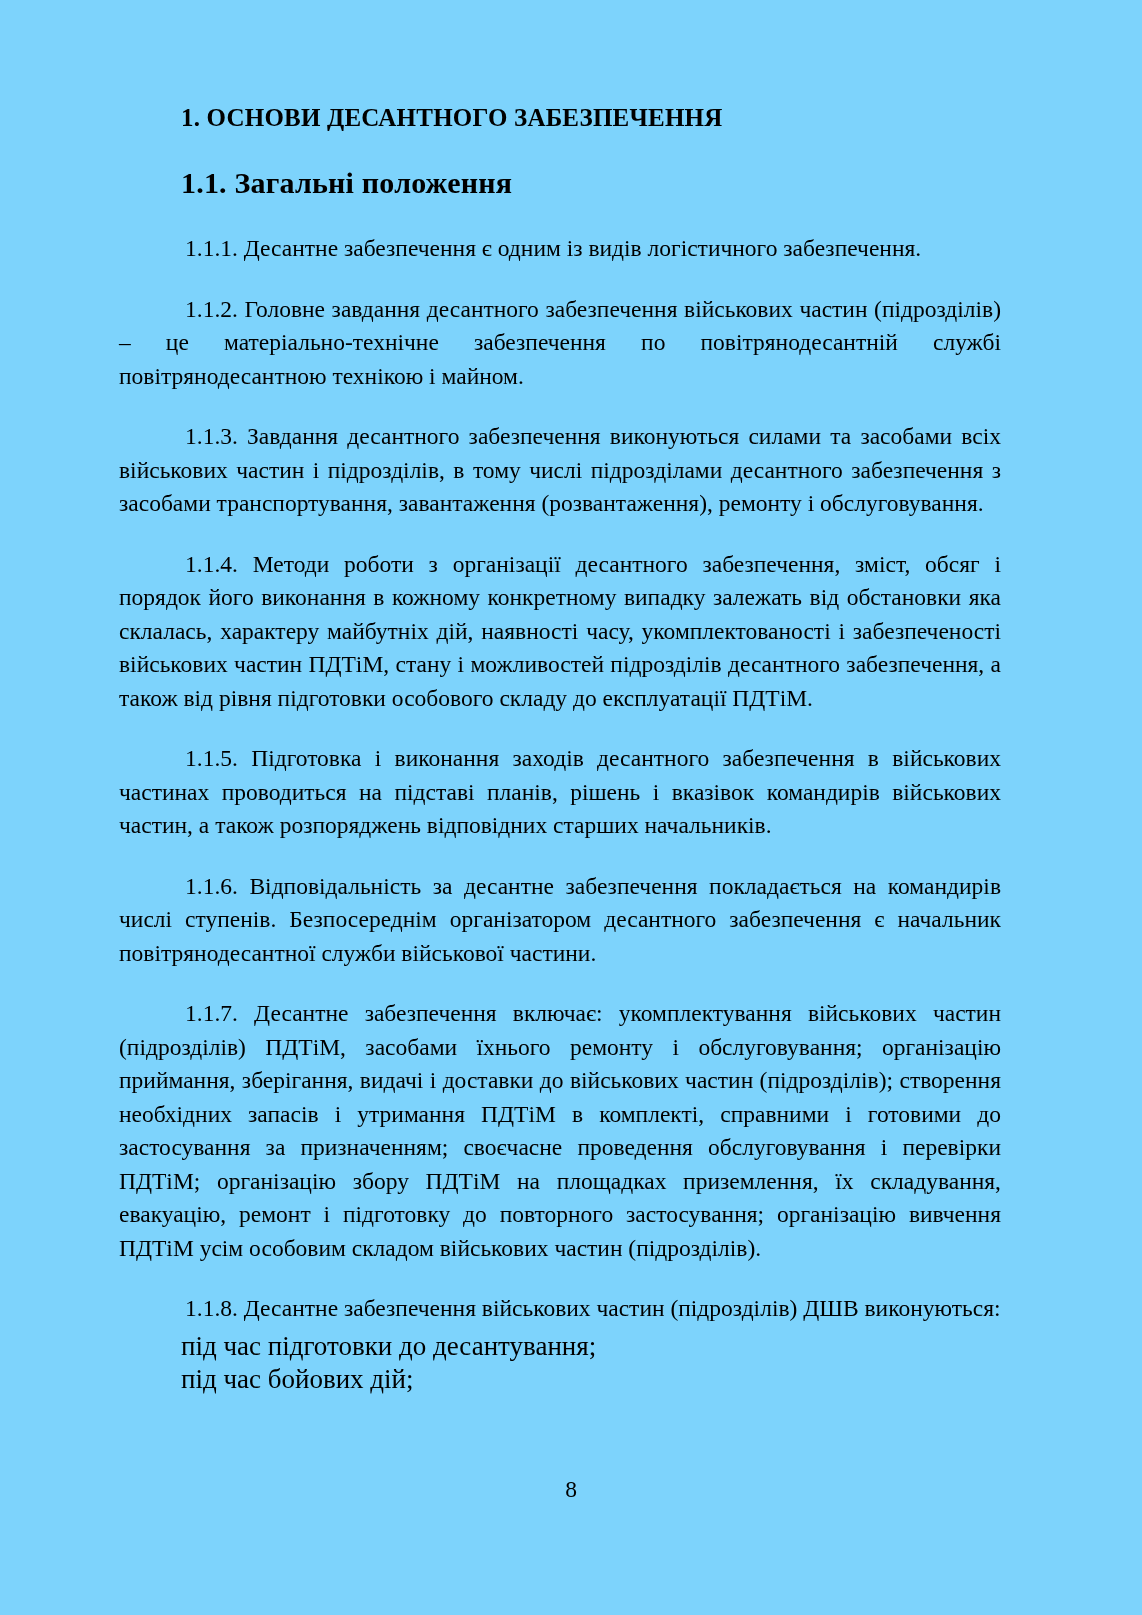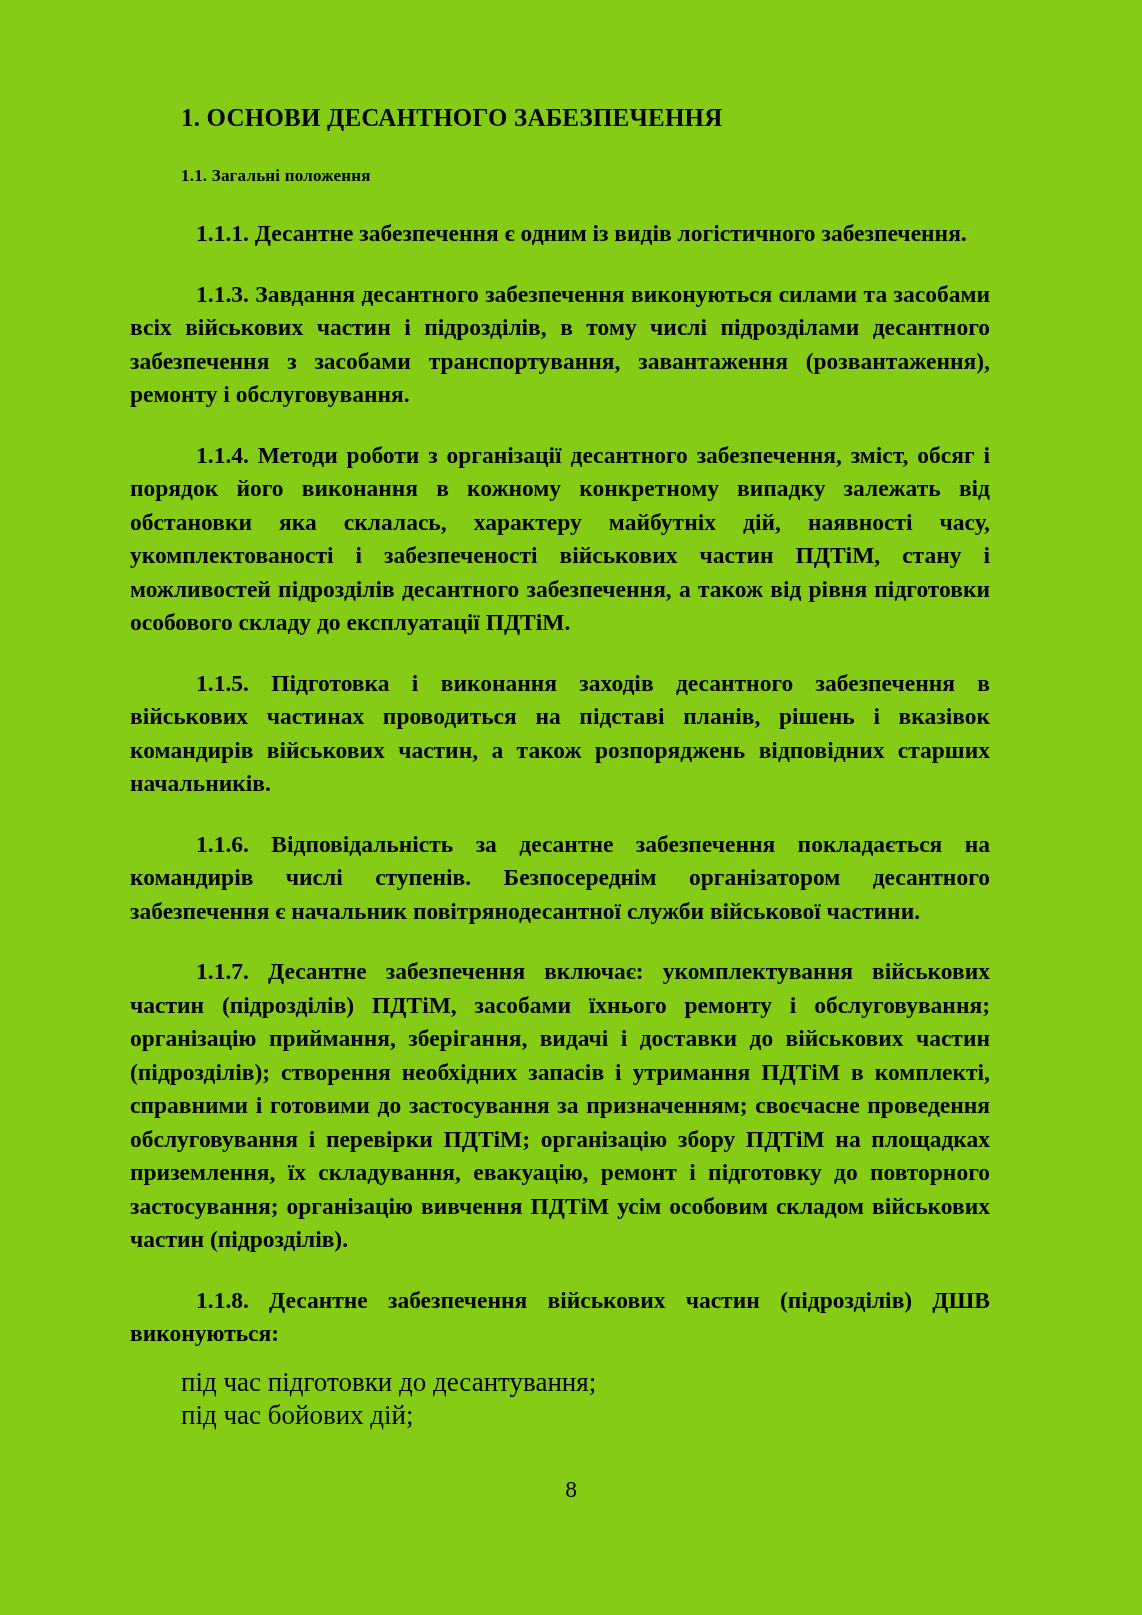--- a/index.html
+++ b/index.html
@@ -6,21 +6,21 @@
   html, body {
     margin: 0;
     padding: 0;
     background: #ffffff;
   }
 
   .page {
     position: relative;
     width: 1142px;
     height: 1615px;
-    background: #84cc16;
+    background: #7dd3fc;
     box-sizing: border-box;
     font-family: "Liberation Serif", "DejaVu Serif", serif;
     color: #000000;
     overflow: hidden;
   }
 
   .content {
     position: absolute;
     left: 115px;
     top: 104px;
@@ -31,39 +31,38 @@
     font-size: 25px;
     font-weight: bold;
     line-height: 1.15;
     text-align: left;
     margin: 0 0 0 66px;
     letter-spacing: 0.2px;
     white-space: nowrap;
   }
 
   .doc-subtitle {
-    font-size: 17px;
+    font-size: 30px;
     font-weight: bold;
     line-height: 1.15;
     text-align: left;
     margin: 33px 0 0 66px;
     letter-spacing: 0.2px;
   }
 
   p.para {
     font-size: 23.5px;
     line-height: 33.5px;
     text-align: justify;
     text-justify: inter-word;
     text-indent: 66px;
-    margin: 15px;
+    margin: 4px;
     padding: 0;
     hyphens: none;
     word-spacing: 0px;
-    font-weight: bold;
   }
 
   p.para.first-para {
     margin-top: 32px;
   }
 
   p.para + p.para {
     margin-top: 27px;
   }
 
@@ -92,20 +91,21 @@
 
 <div class="page">
   <div class="content">
 
     <h1 class="doc-title">1. ОСНОВИ ДЕСАНТНОГО ЗАБЕЗПЕЧЕННЯ</h1>
 
     <h2 class="doc-subtitle">1.1. Загальні положення</h2>
 
     <p class="para first-para">1.1.1. Десантне забезпечення є одним із видів логістичного забезпечення.</p>
 
+    <p class="para">1.1.2. Головне завдання десантного забезпечення військових частин (підрозділів) – це матеріально-технічне забезпечення по повітрянодесантній службі повітрянодесантною технікою і майном.</p>
 
     <p class="para">1.1.3. Завдання десантного забезпечення виконуються силами та засобами всіх військових частин і підрозділів, в тому числі підрозділами десантного забезпечення з засобами транспортування, завантаження (розвантаження), ремонту і обслуговування.</p>
 
     <p class="para">1.1.4. Методи роботи з організації десантного забезпечення, зміст, обсяг і порядок його виконання в кожному конкретному випадку залежать від обстановки яка склалась, характеру майбутніх дій, наявності часу, укомплектованості і забезпеченості військових частин ПДТіМ, стану і можливостей підрозділів десантного забезпечення, а також від рівня підготовки особового складу до експлуатації ПДТіМ.</p>
 
     <p class="para">1.1.5. Підготовка і виконання заходів десантного забезпечення в військових частинах проводиться на підставі планів, рішень і вказівок командирів військових частин, а також розпоряджень відповідних старших начальників.</p>
 
     <p class="para">1.1.6. Відповідальність за десантне забезпечення покладається на командирів числі ступенів. Безпосереднім організатором десантного забезпечення є начальник повітрянодесантної служби військової частини.</p>
 
     <p class="para">1.1.7. Десантне забезпечення включає: укомплектування військових частин (підрозділів) ПДТіМ, засобами їхнього ремонту і обслуговування; організацію приймання, зберігання, видачі і доставки до військових частин (підрозділів); створення необхідних запасів і утримання ПДТіМ в комплекті, справними і готовими до застосування за призначенням; своєчасне проведення обслуговування і перевірки ПДТіМ; організацію збору ПДТіМ на площадках приземлення, їх складування, евакуацію, ремонт і підготовку до повторного застосування; організацію вивчення ПДТіМ усім особовим складом військових частин (підрозділів).</p>

